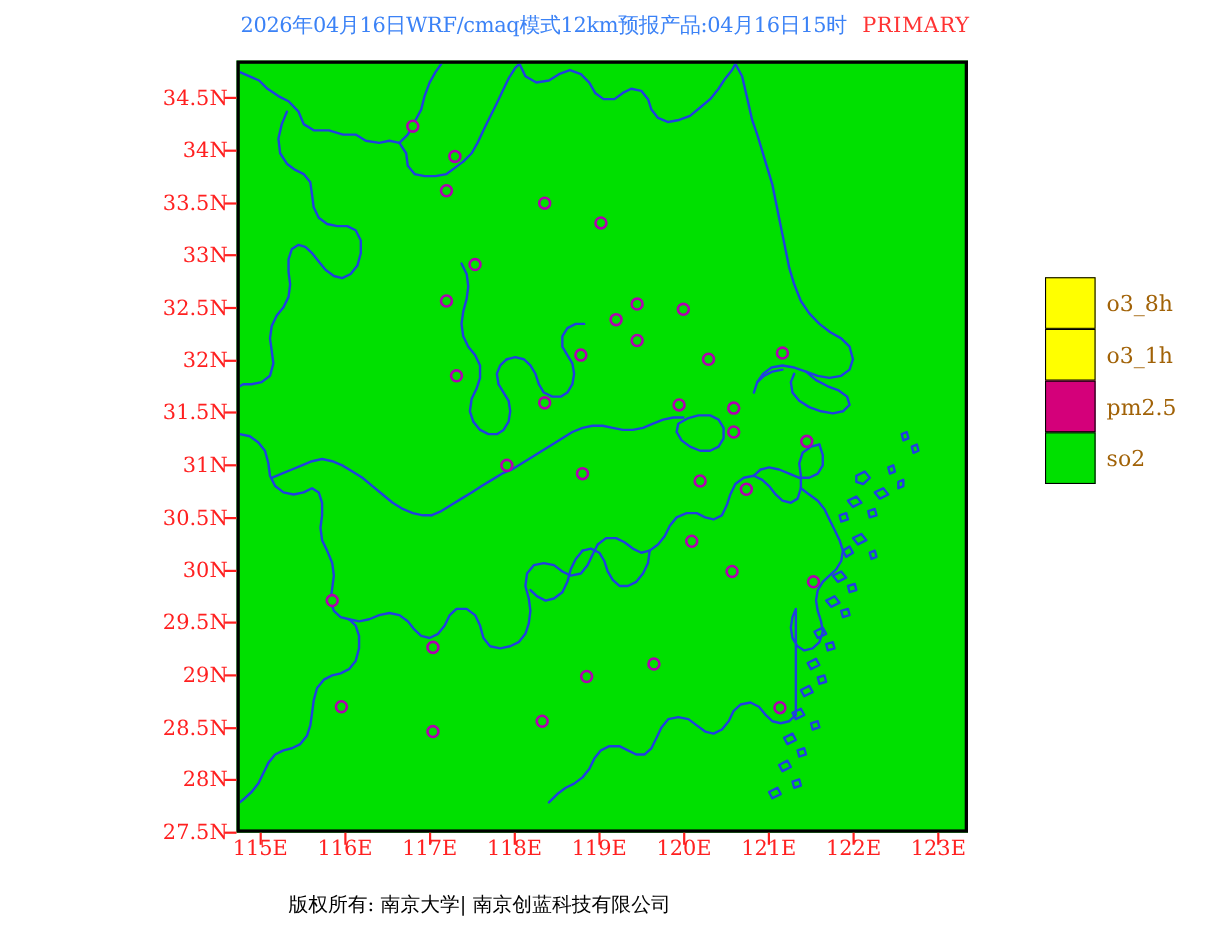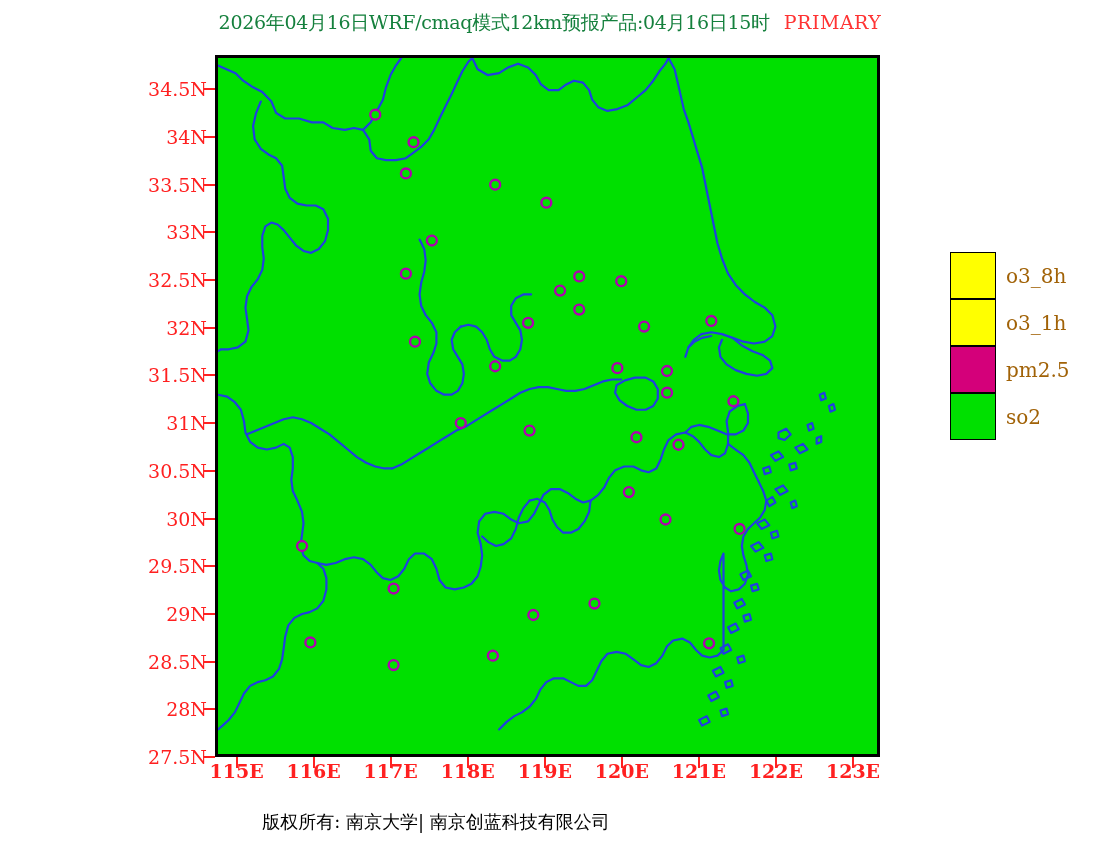--- a/index.html
+++ b/index.html
@@ -20,21 +20,21 @@
     position: absolute;
     left: 0;
     top: 10px;
     width: 1100px;
     text-align: center;
     white-space: nowrap;
   }
   #title-main {
     font-family: "DejaVu Serif", serif;
     font-size: 19px;
-    color: #15803d;
+    color: #3b82f6;
     letter-spacing: -0.3px;
   }
   #title-primary {
     font-family: "DejaVu Serif", serif;
     font-size: 19px;
     color: #ff3333;
     letter-spacing: 0.5px;
     margin-left: 14px;
   }
 
@@ -67,21 +67,20 @@
     font-size: 19px;
     white-space: nowrap;
   }
   .ylabel {
     right: 0;
     transform: translateY(-50%);
   }
   .xlabel {
     text-align: right;
     transform: translateX(-50%);
-    font-weight: bold;
   }
   #y-axis-labels {
     position: absolute;
     left: 135px;
     top: 55px;
     width: 72px;
     height: 702px;
   }
   #x-axis-labels {
     position: absolute;

